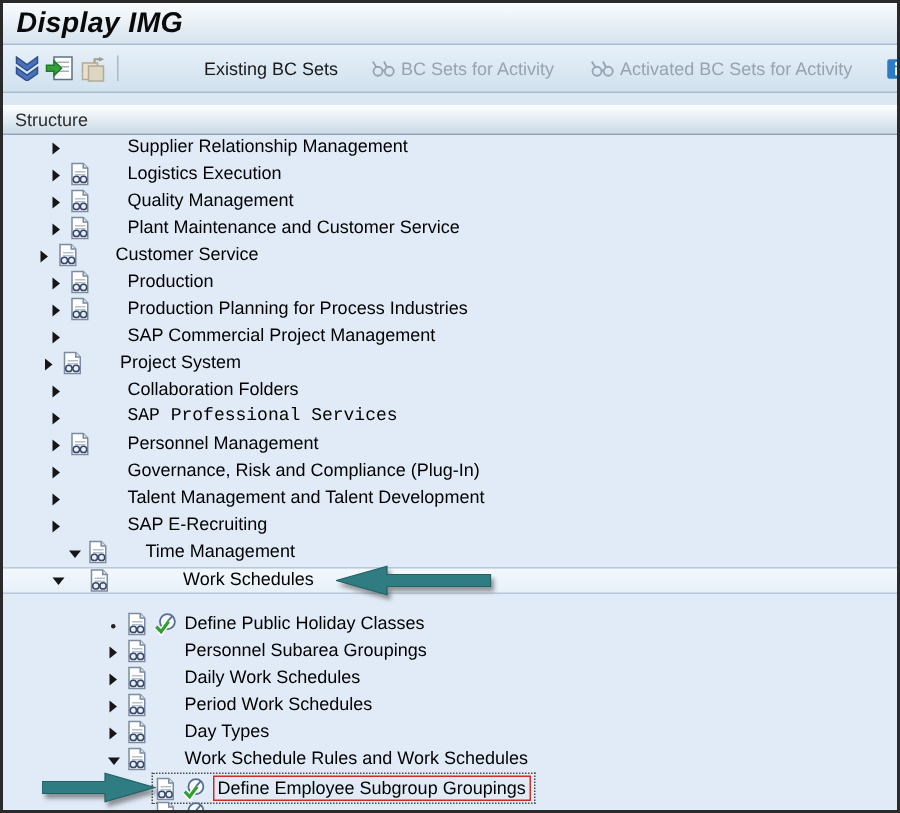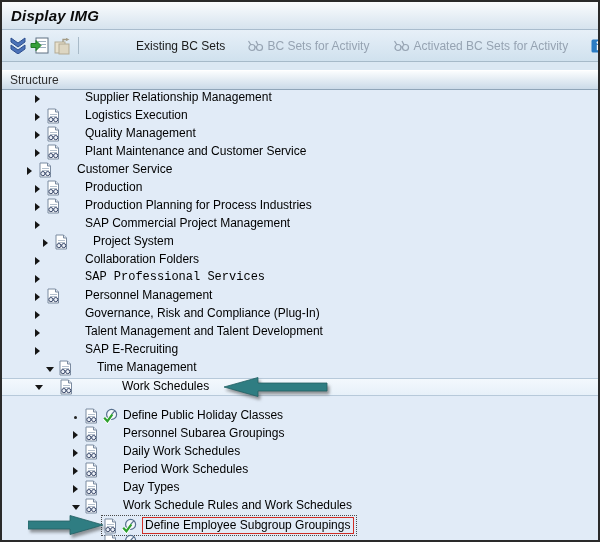--- a/index.html
+++ b/index.html
@@ -6,21 +6,21 @@
   html,body { width:600px; height:542px; font-family:"Liberation Sans", sans-serif; background:#fff; }
   .window {
     width:600px; height:542px; border:2px solid #2a2a2a;
     display:flex; flex-direction:column; overflow:hidden; background:#e1ebf7;
   }
   
   .titlebar {
     height:28px; flex:0 0 28px; display:flex; align-items:center; padding-left:9px;
     background:linear-gradient(#fafcfe,#d6e3ee); border-bottom:1px solid #a9bccd;
   }
-  .titlebar h1 { font-size:15px; font-style:italic; font-weight:bold; color:#0a0a0a; letter-spacing:.2px; }
+  .titlebar h1 { font-size:19px; font-style:italic; font-weight:bold; color:#0a0a0a; letter-spacing:.2px; }
   
   .toolbar {
     height:32px; flex:0 0 32px; display:flex; align-items:center; white-space:nowrap;
     background:linear-gradient(#e7f0f8,#d0e1ee); border-bottom:1px solid #a6bac9;
     padding-left:7px; overflow:hidden;
   }
   .tool-icon { display:inline-flex; width:24px; height:22px; align-items:center; justify-content:center; margin-right:3px; }
   .tb-sep { width:1px; height:17px; background:#a8bac8; margin:0 7px 0 4px; flex:0 0 1px; }
   .tbtn { display:inline-flex; align-items:center; gap:3px; font-size:12px; color:#1a1a1a; padding:2px 5px;margin-left:45px; }
   .tbtn.disabled { color:#96a3b2; }
@@ -257,21 +257,21 @@
         <span class="lbl">Production Planning for Process Industries</span>
       </div>
       <div class="row" style="padding-left: 28px;">
         <span class="exp">
           <span class="tri-right"></span>
         </span>
         <span class="doc-ph"></span>
         <span class="act-ph"></span>
         <span class="lbl">SAP Commercial Project Management</span>
       </div>
-      <div class="row" style="padding-left: 36px;">
+      <div class="row" style="padding-left: 23px;">
         <span class="exp">
           <span class="tri-right"></span>
         </span>
         <span class="icon16">
           <svg width="16" height="16" viewBox="0 0 16 16">
             <polygon points="3,1 10.5,1 13.5,4 13.5,15 3,15" fill="#ffffff" stroke="#7b8ba0" stroke-width="1"></polygon>
             <polyline points="10.5,1 10.5,4 13.5,4" fill="#dce4ee" stroke="#7b8ba0" stroke-width="1"></polyline>
             <line x1="5" y1="6.5" x2="12" y2="6.5" stroke="#b4c0cd" stroke-width="1"></line>
             <line x1="5" y1="8.5" x2="12" y2="8.5" stroke="#b4c0cd" stroke-width="1"></line>
             <circle cx="5.9" cy="11.6" r="2.1" fill="rgba(226,234,243,.7)" stroke="#39486a" stroke-width="1"></circle>

